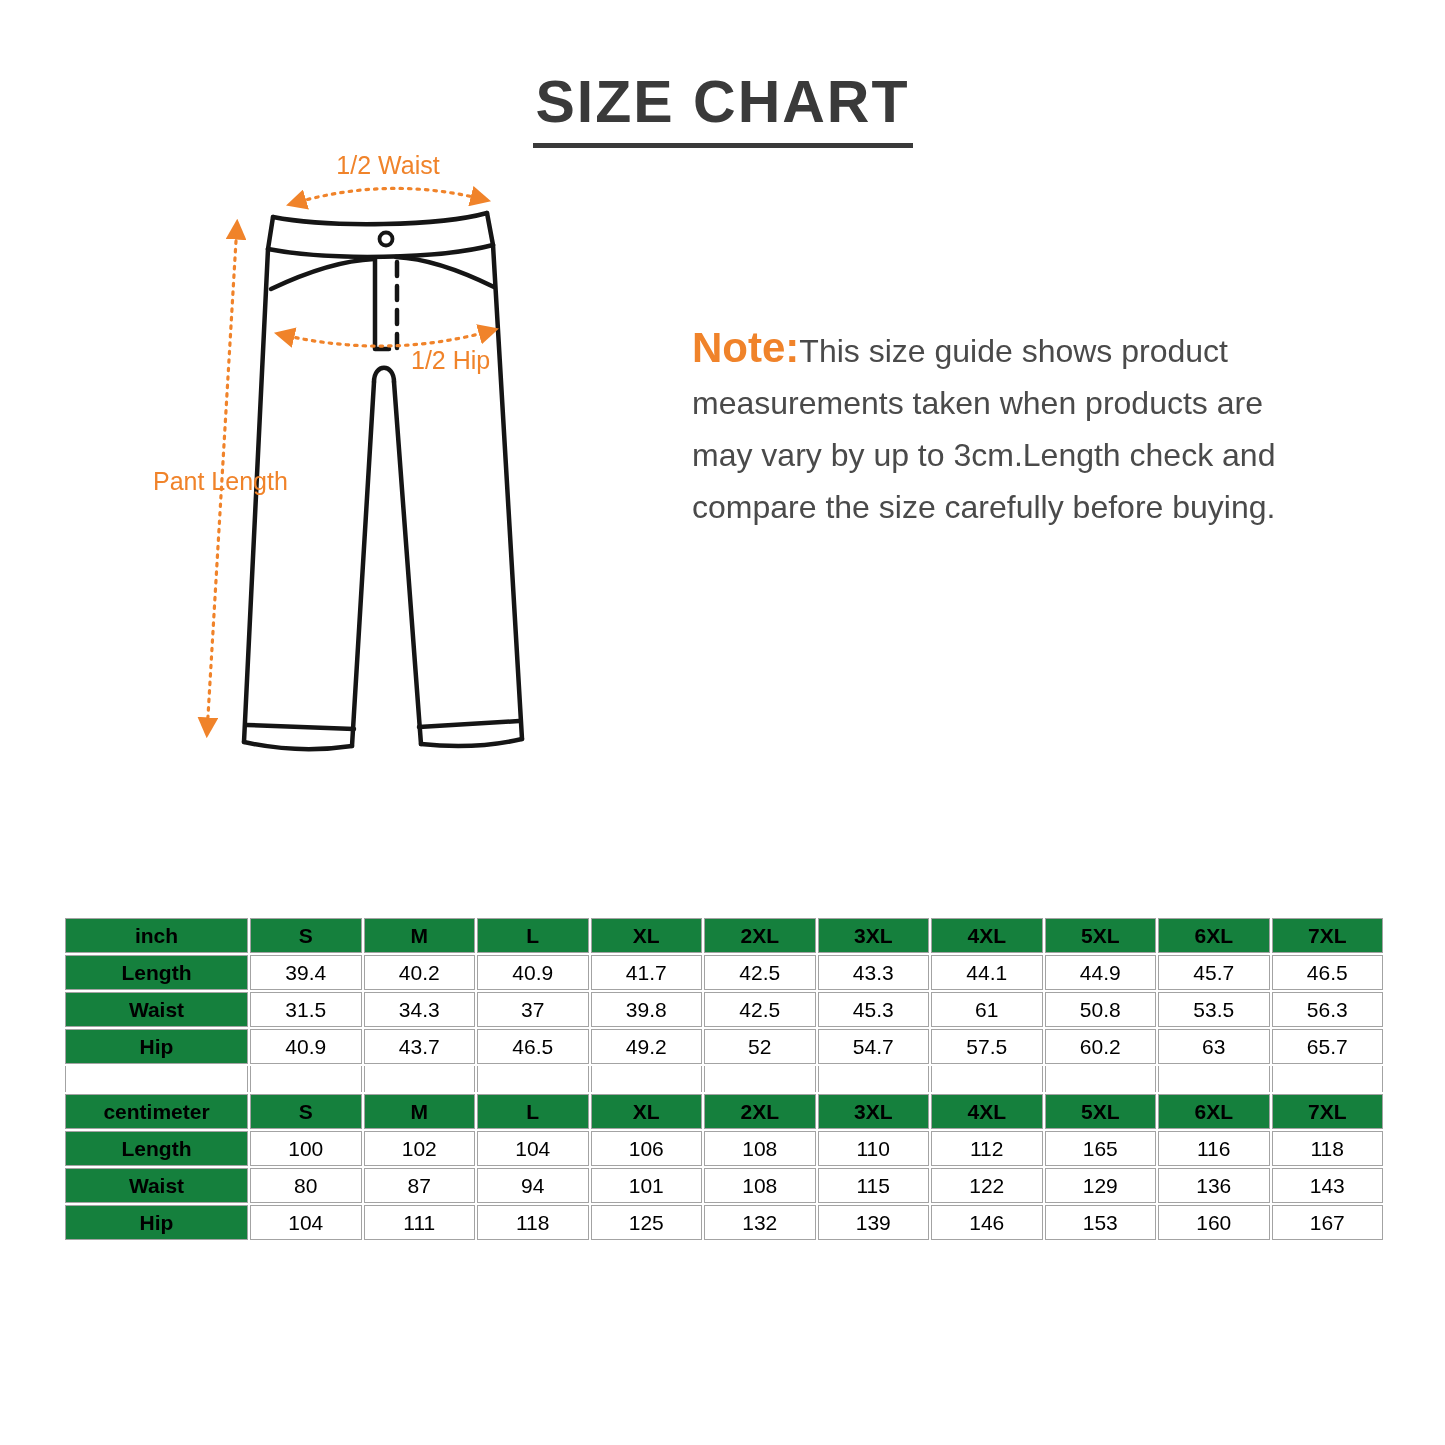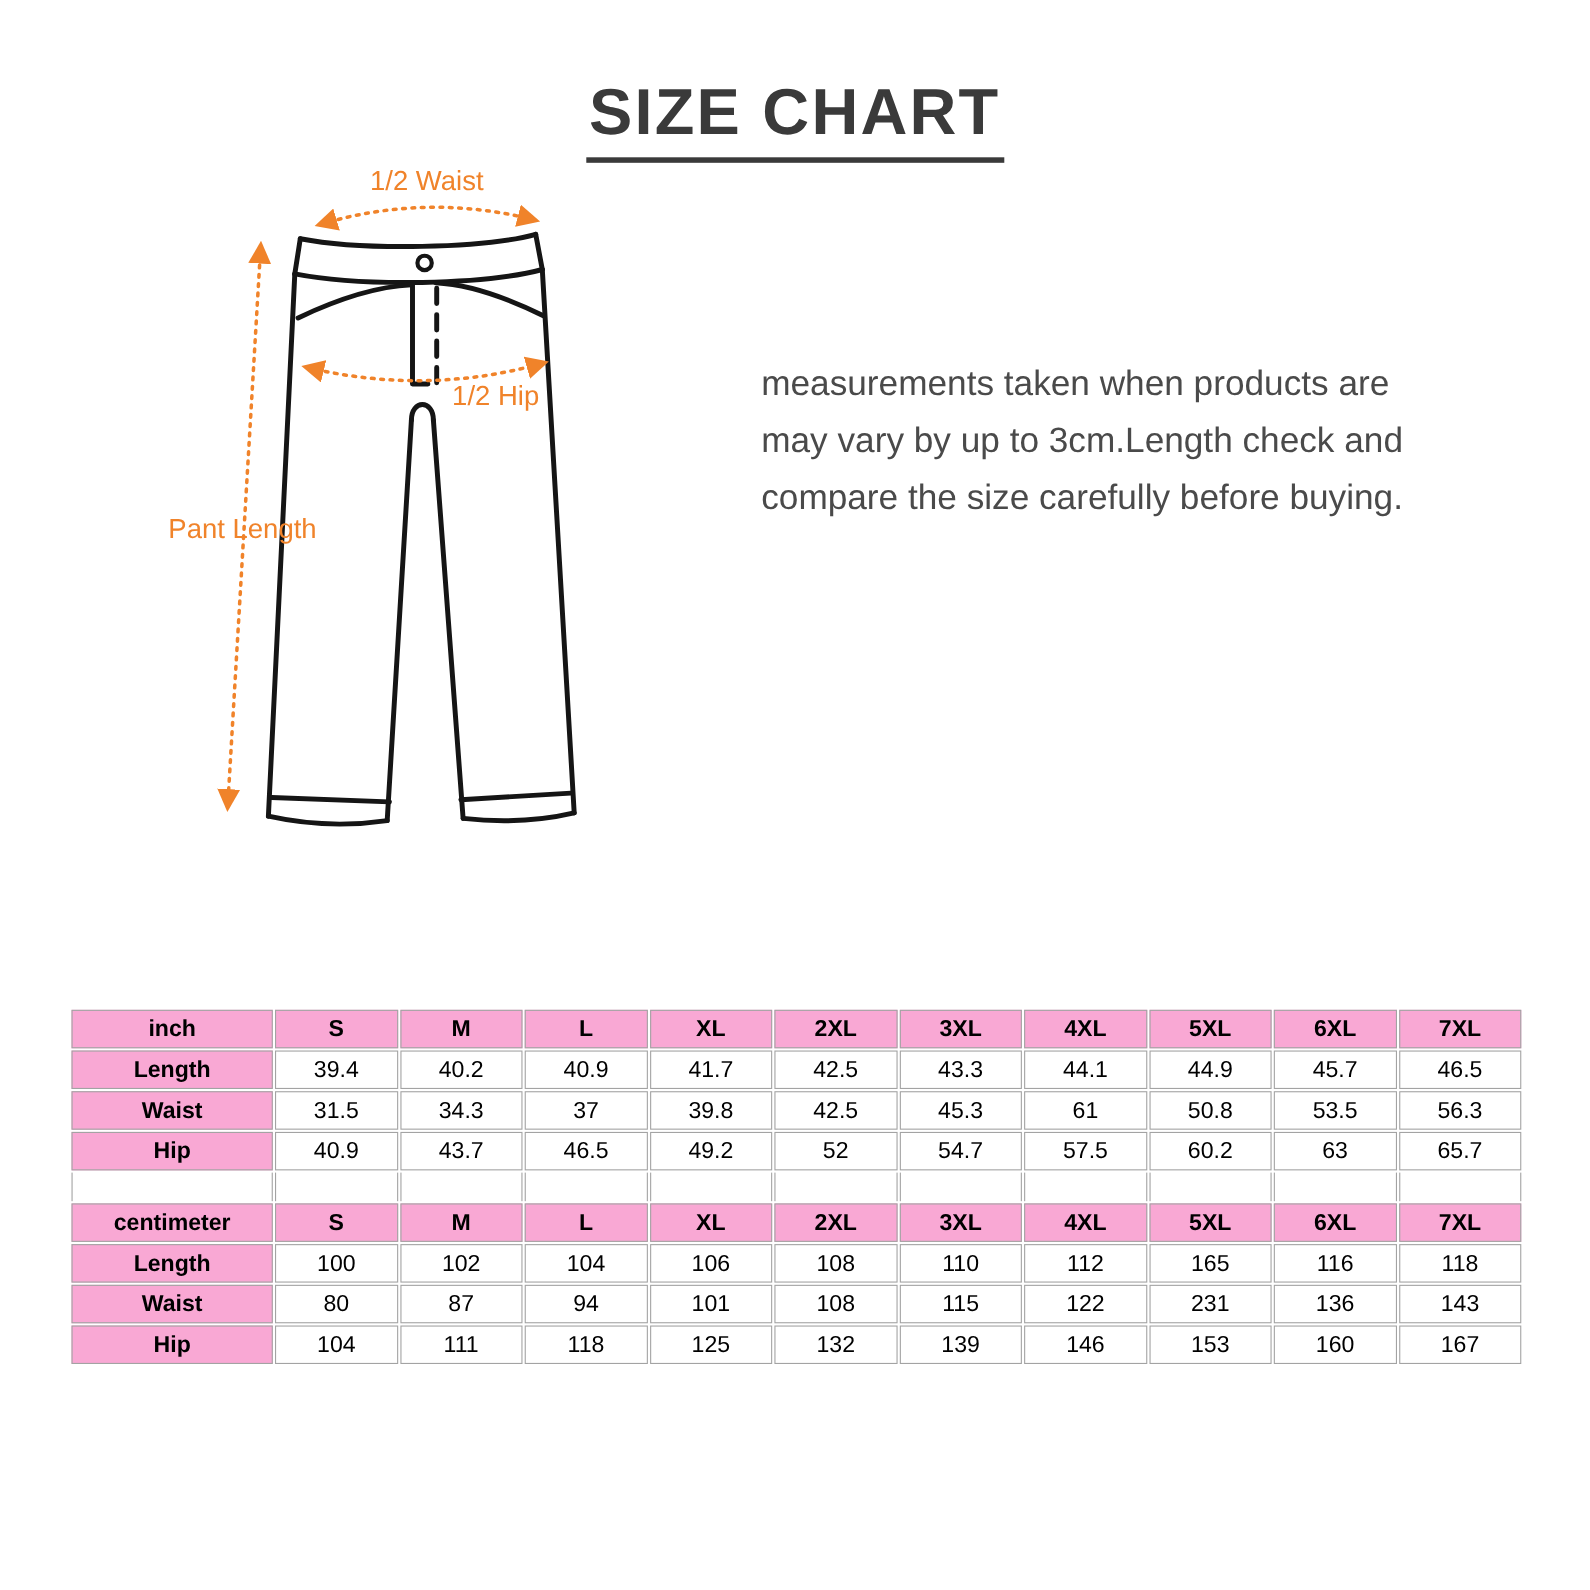--- a/index.html
+++ b/index.html
@@ -27,21 +27,21 @@
   
   .table-wrap { position:absolute; left:63px; top:916px; }
   table.size-table {
     border-collapse:separate; border-spacing:2px; table-layout:fixed;
     width:1322px; font-size:21px;
   }
   table.size-table th, table.size-table td {
     border:1px solid #a3a3a3; height:33px; padding:0 2px;
     text-align:center; vertical-align:middle; overflow:hidden;
   }
-  table.size-table th { background:#f9a8d4; font-weight:bold; }
+  table.size-table th { background:#15803d; font-weight:bold; }
   table.size-table td { background:#ffffff; font-weight:normal; }
   table.size-table tr.spacer-row td {
     border-top:none; border-bottom:none; height:26px; background:#ffffff;
   }
 </style>
 </head>
 <body>
 
 <div class="title-wrap">
   <span class="title">SIZE CHART</span>
@@ -87,20 +87,21 @@
       <path d="M 279,326 Q 388,352 494,322" marker-start="url(#ah)" marker-end="url(#ah)"></path>
       <path d="M 237,216 L 207,725" marker-start="url(#ah)" marker-end="url(#ah)"></path>
     </g>
   </svg>
   <span class="diag-label label-waist">1/2 Waist</span>
   <span class="diag-label label-hip">1/2 Hip</span>
   <span class="diag-label label-length">Pant Length</span>
 </div>
 
 <div class="note">
+  <div><span class="note-label">Note:</span><span>This size guide shows product</span></div>
   <div>measurements taken when products are</div>
   <div>may vary by up to 3cm.Length check and</div>
   <div>compare the size carefully before buying.</div>
 </div>
 
 <div class="table-wrap">
   <table class="size-table">
     <colgroup>
       <col style="width:183px">
       <col>
@@ -208,21 +209,21 @@
         </tr>
         <tr>
           <th>Waist</th>
           <td>80</td>
           <td>87</td>
           <td>94</td>
           <td>101</td>
           <td>108</td>
           <td>115</td>
           <td>122</td>
-          <td>231</td>
+          <td>129</td>
           <td>136</td>
           <td>143</td>
         </tr>
         <tr>
           <th>Hip</th>
           <td>104</td>
           <td>111</td>
           <td>118</td>
           <td>125</td>
           <td>132</td>

